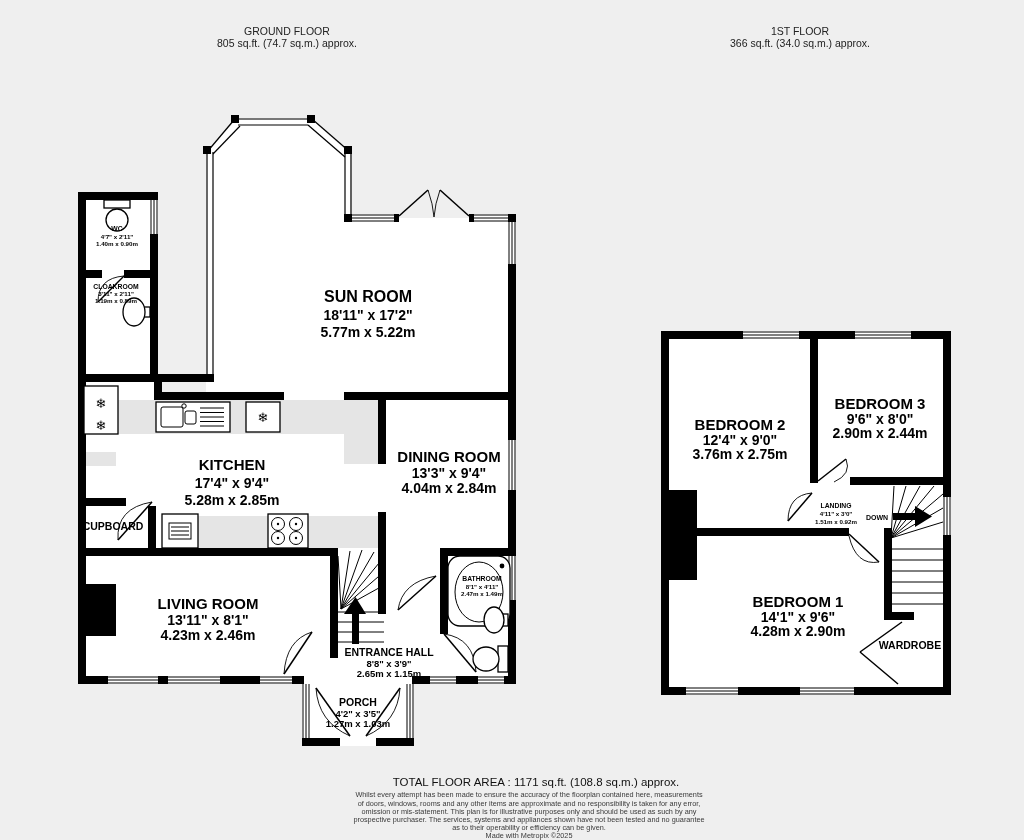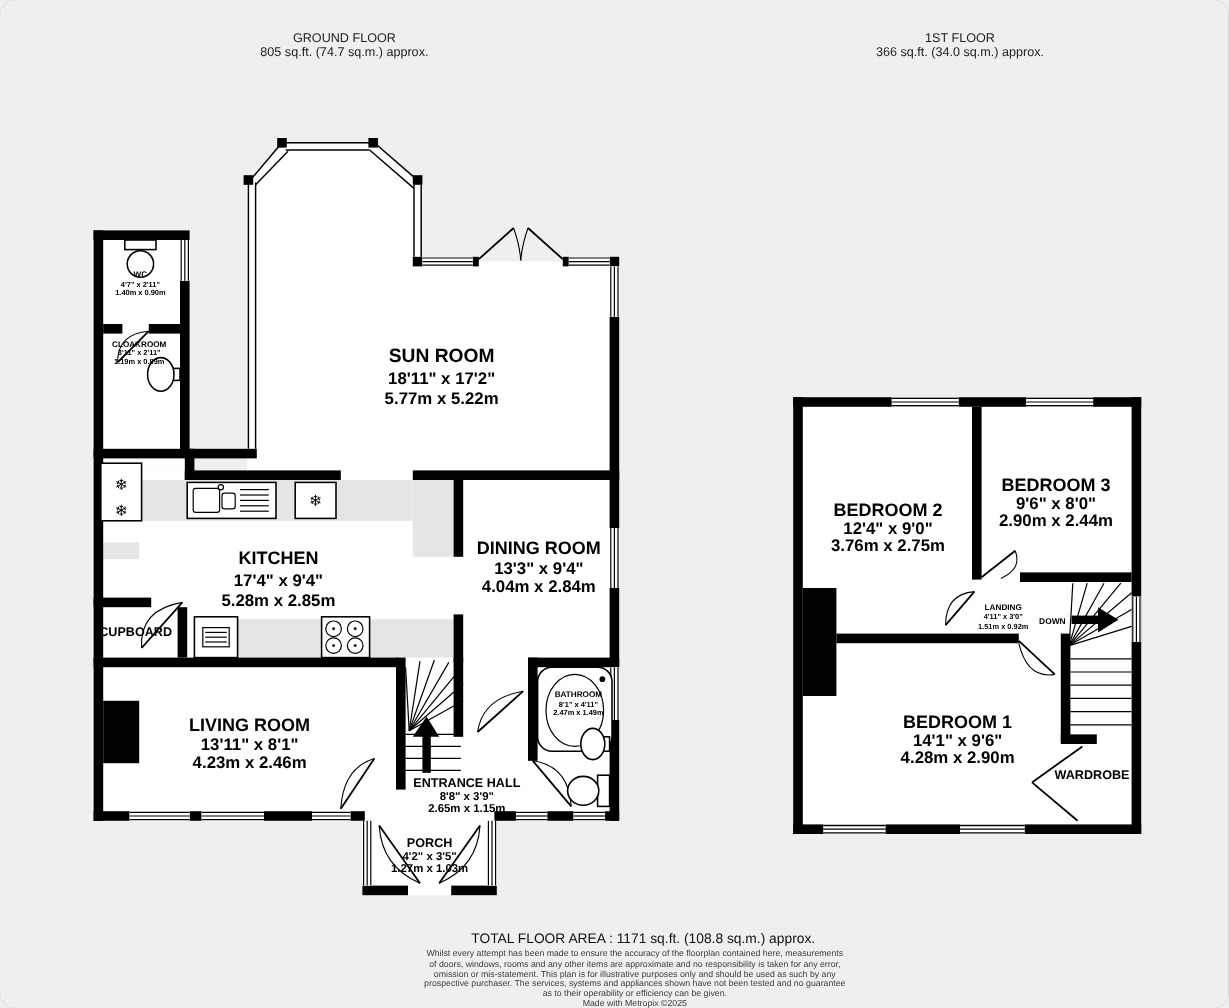--- a/index.html
+++ b/index.html
@@ -1,17 +1,17 @@
 <!DOCTYPE html>
 <html><head>
 <meta charset="utf-8">
 <style>
   html,body{margin:0;padding:0;background:#efefef;}
-  .page{position:relative;width:1024px;height:840px;background:#a3a3a3;overflow:hidden;
-        font-family:"Liberation Sans",sans-serif;border-radius:13px;}
+  .page{position:relative;width:1024px;height:840px;background:#fdba74;overflow:hidden;
+        font-family:"Liberation Sans",sans-serif;}
   svg{display:block;}
   svg text{font-family:"Liberation Sans",sans-serif;fill:#000;text-anchor:middle;}
   .hdr{font-size:10.5px;fill:#222;}
   .room-lg{font-size:15px;font-weight:bold;}
   .room-xl{font-size:16px;font-weight:bold;}
   .dims-lg{font-size:14px;font-weight:bold;}
   .room-md{font-size:10.5px;font-weight:bold;}
   .dims-md{font-size:9.5px;font-weight:bold;}
   .room-sm{font-size:6.8px;font-weight:bold;}
   .dims-sm{font-size:6.2px;font-weight:bold;}

